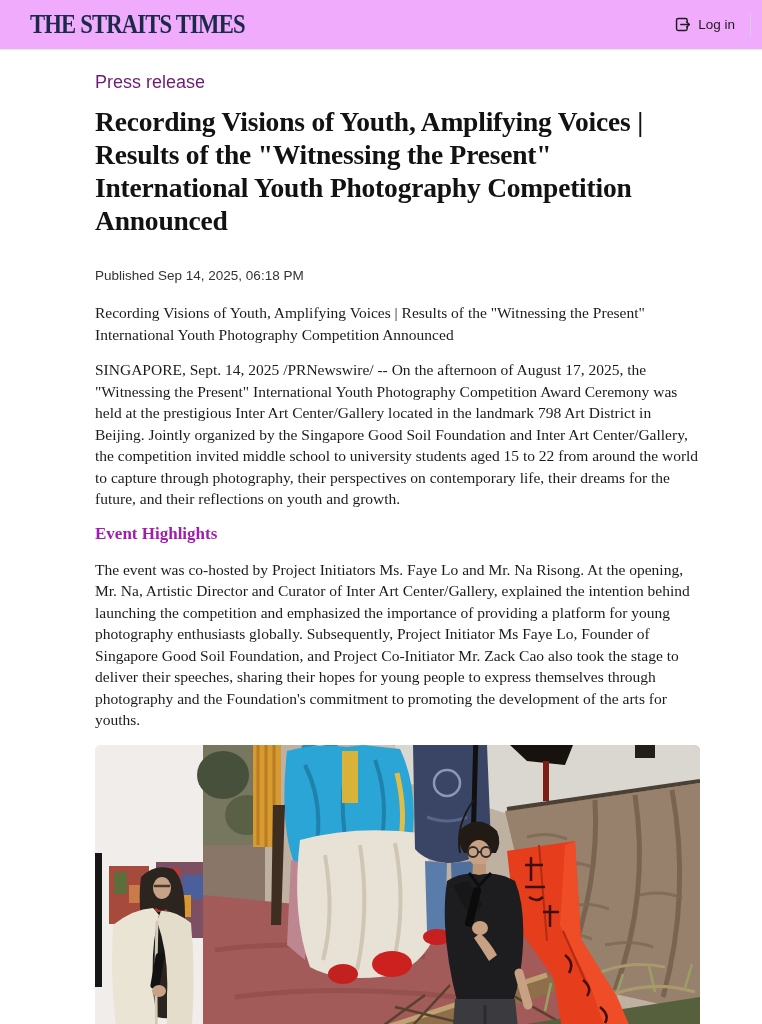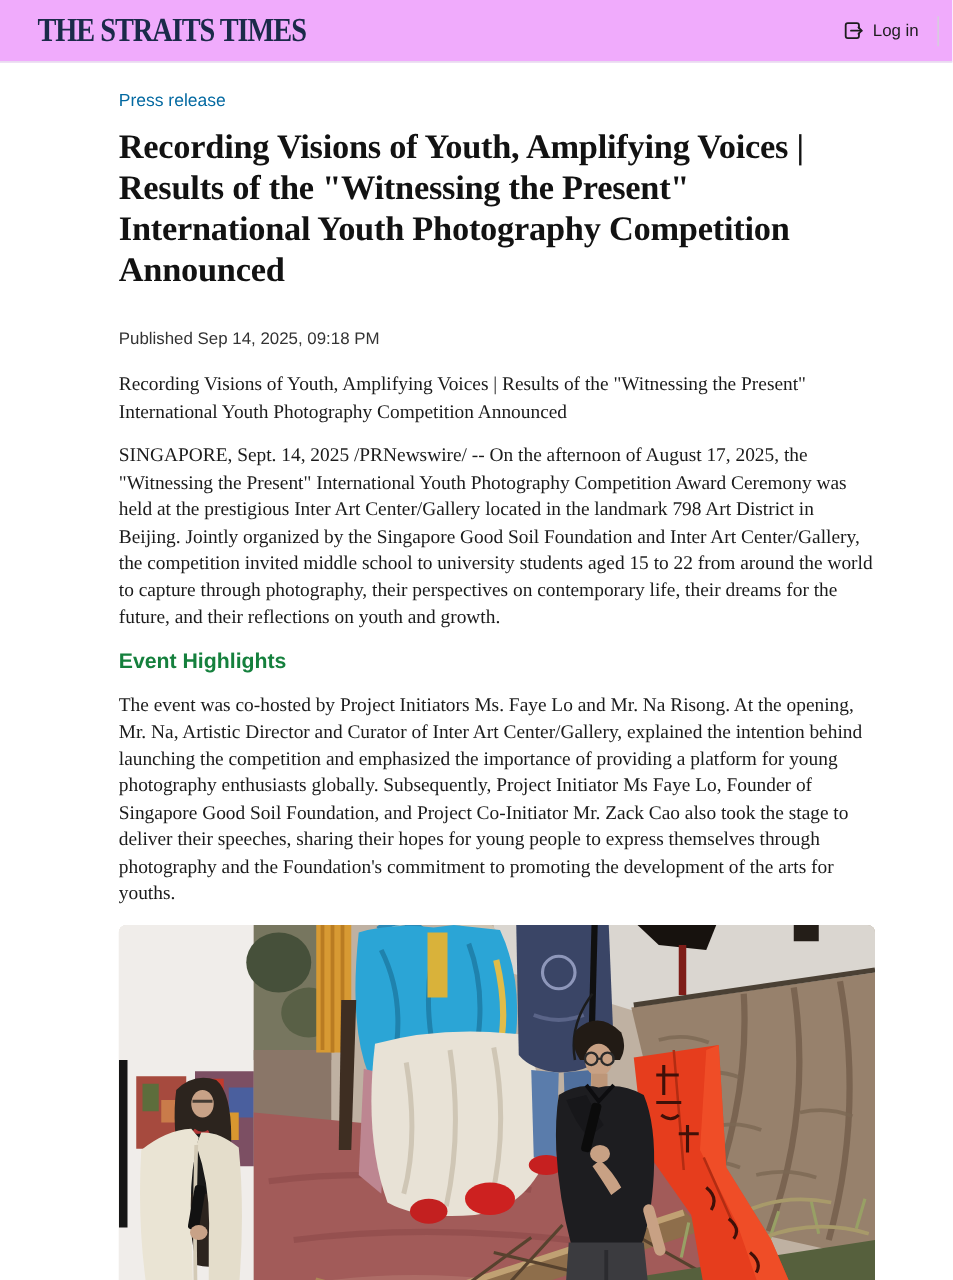--- a/index.html
+++ b/index.html
@@ -33,43 +33,43 @@
   .login-btn {
     display: flex; align-items: center; gap: 7px;
     background: none; border: none; padding: 2px;
     font-family: "Liberation Sans", sans-serif;
     font-size: 13.5px; color: #1d1d1d; cursor: pointer;
   }
   .login-btn svg { display: block; }
   .header-divider { width: 1px; height: 24px; background: #cfd5d5; }
 
   main.article { width: 605px; margin-left: 95px; padding-top: 22px; }
-  .kicker { font-size: 14px; color: #0369a1; margin: 0 0 12px; }
+  .kicker { font-size: 18px; color: #701a75; margin: 0 0 12px; }
   h1.article-title {
     font-family: "Liberation Serif", serif;
     font-weight: 700;
     font-size: 27.5px;
     line-height: 33px;
     letter-spacing: -0.2px;
     color: #121212;
     margin: 0 0 31px;
   }
   .published { font-size: 13.5px; color: #333333; margin: 0 0 19px; }
   p.body-para {
     font-family: "Liberation Serif", serif;
     font-size: 15.5px;
     line-height: 21.5px;
     color: #1b1b1b;
     margin: 0 0 14px;
   }
   h2.section-heading {
-    font-family: Liberation Sans, sans-serif;
+    font-family: Liberation Serif, serif;
     font-weight: 700;
     font-size: 17px;
-    color: #15803d;
+    color: #a21caf;
     margin: 3px 0 15px;
   }
   figure.article-photo {
     margin: 13px 0 0;
     width: 605px; height: 312px;
     border-radius: 6px;
     overflow: hidden;
     background: #edeae5;
   }
   figure.article-photo svg { display: block; }
@@ -90,21 +90,21 @@
       </span>
       <span>Log in</span>
     </button>
     <span class="header-divider"></span>
   </div>
 </header>
 
 <main class="article">
   <p class="kicker">Press release</p>
   <h1 class="article-title">Recording Visions of Youth, Amplifying Voices | Results of the "Witnessing the Present" International Youth Photography Competition Announced</h1>
-  <p class="published">Published Sep 14, 2025, 09:18 PM</p>
+  <p class="published">Published Sep 14, 2025, 06:18 PM</p>
 
   <p class="body-para">Recording Visions of Youth, Amplifying Voices | Results of the "Witnessing the Present" International Youth Photography Competition Announced</p>
   <p class="body-para">SINGAPORE, Sept. 14, 2025 /PRNewswire/ -- On the afternoon of August 17, 2025, the "Witnessing the Present" International Youth Photography Competition Award Ceremony was held at the prestigious Inter Art Center/Gallery located in the landmark 798 Art District in Beijing. Jointly organized by the Singapore Good Soil Foundation and Inter Art Center/Gallery, the competition invited middle school to university students aged 15 to 22 from around the world to capture through photography, their perspectives on contemporary life, their dreams for the future, and their reflections on youth and growth.</p>
 
   <h2 class="section-heading">Event Highlights</h2>
 
   <p class="body-para">The event was co-hosted by Project Initiators Ms. Faye Lo and Mr. Na Risong. At the opening, Mr. Na,  Artistic Director and Curator of Inter Art Center/Gallery, explained the intention behind launching the competition and emphasized the importance of providing a platform for young photography enthusiasts globally. Subsequently, Project Initiator Ms Faye Lo, Founder of Singapore Good Soil Foundation, and Project Co-Initiator Mr. Zack Cao also took the stage to deliver their speeches, sharing their hopes for young people to express themselves through photography and the Foundation's commitment to promoting the development of the arts for youths.</p>
 
   <figure class="article-photo">
     <svg width="605" height="312" viewBox="0 0 605 312">

